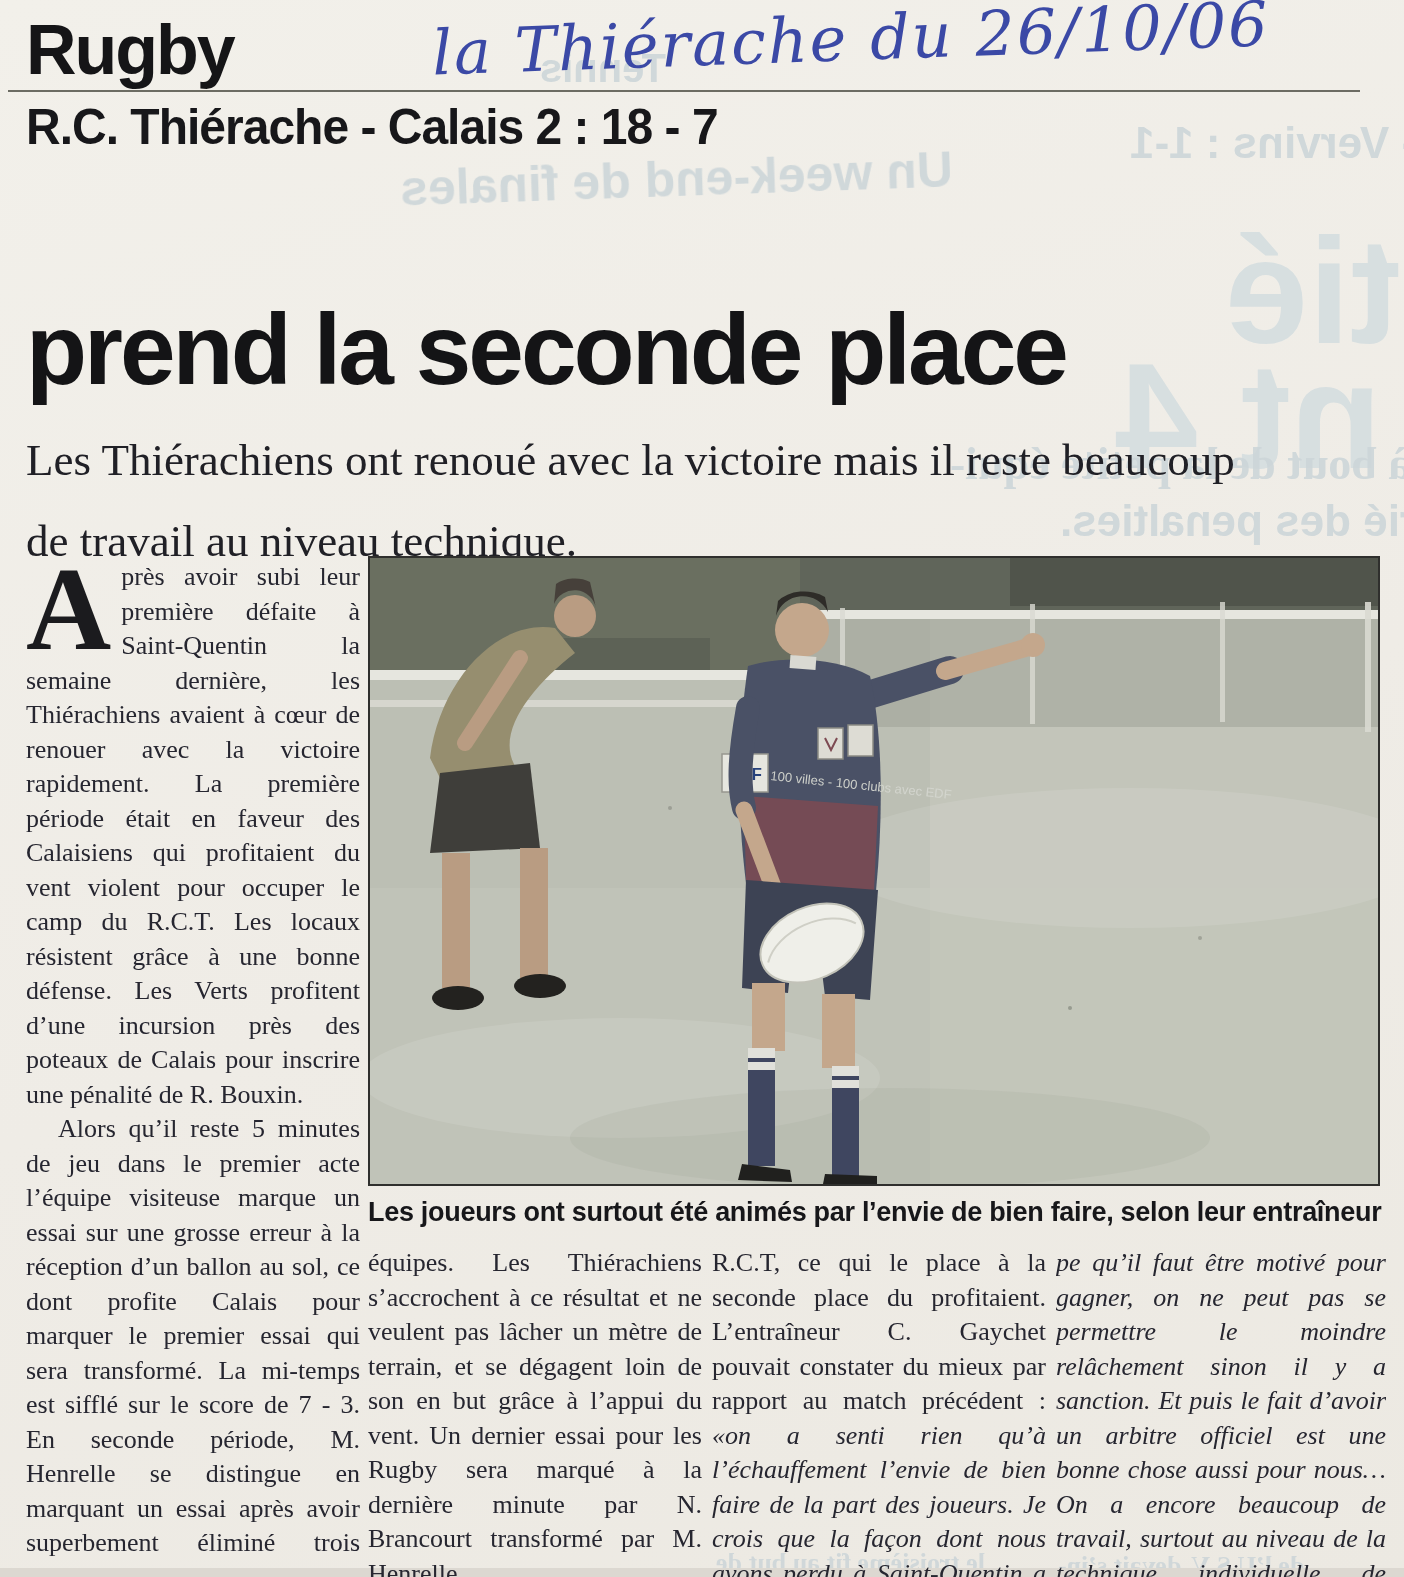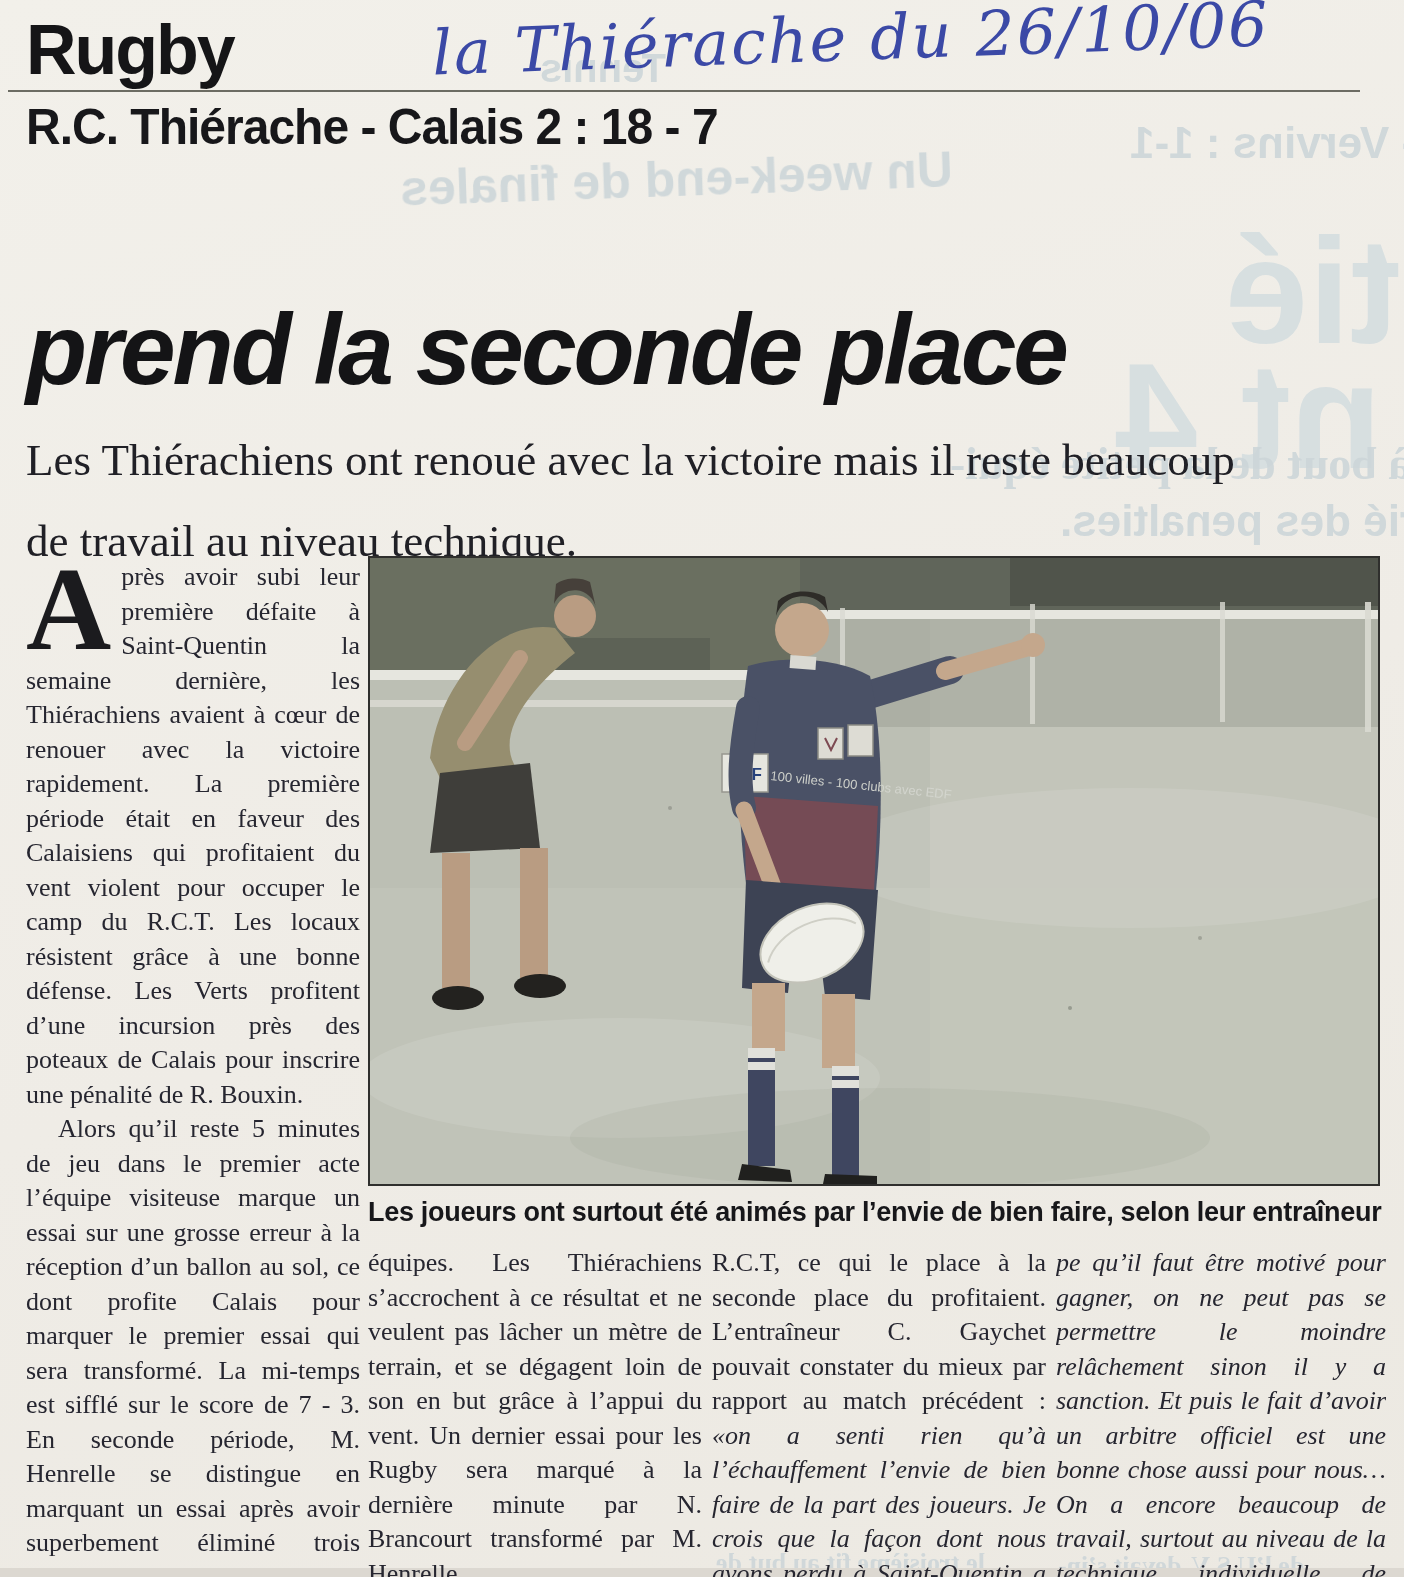--- a/index.html
+++ b/index.html
@@ -27,21 +27,21 @@
     font-size:48px;letter-spacing:-1px;color:#17171a;transform:scaleY(1.05);transform-origin:left top;
   }
   .headline-1{
     position:absolute;left:26px;top:166px;z-index:3;
     font-family:"Liberation Sans",sans-serif;font-weight:bold;
     font-size:106px;letter-spacing:-4px;color:#141416;
   }
   .headline-2{
     position:absolute;left:26px;top:292px;z-index:3;
     font-family:"Liberation Sans",sans-serif;font-weight:bold;
-    font-size:100px;letter-spacing:-3px;color:#141416;white-space:nowrap;font-style:italic;
+    font-size:100px;letter-spacing:-3px;color:#141416;white-space:nowrap;
   }
   .standfirst{
     position:absolute;left:26px;top:420px;width:1260px;z-index:3;
     font-family:"Liberation Serif",serif;font-size:45px;line-height:81px;color:#202026;
   }
   
   .bodycol{
     position:absolute;z-index:3;width:334px;
     font-family:"Liberation Serif",serif;font-size:26px;line-height:34.5px;
     color:#262630;text-align:justify;

